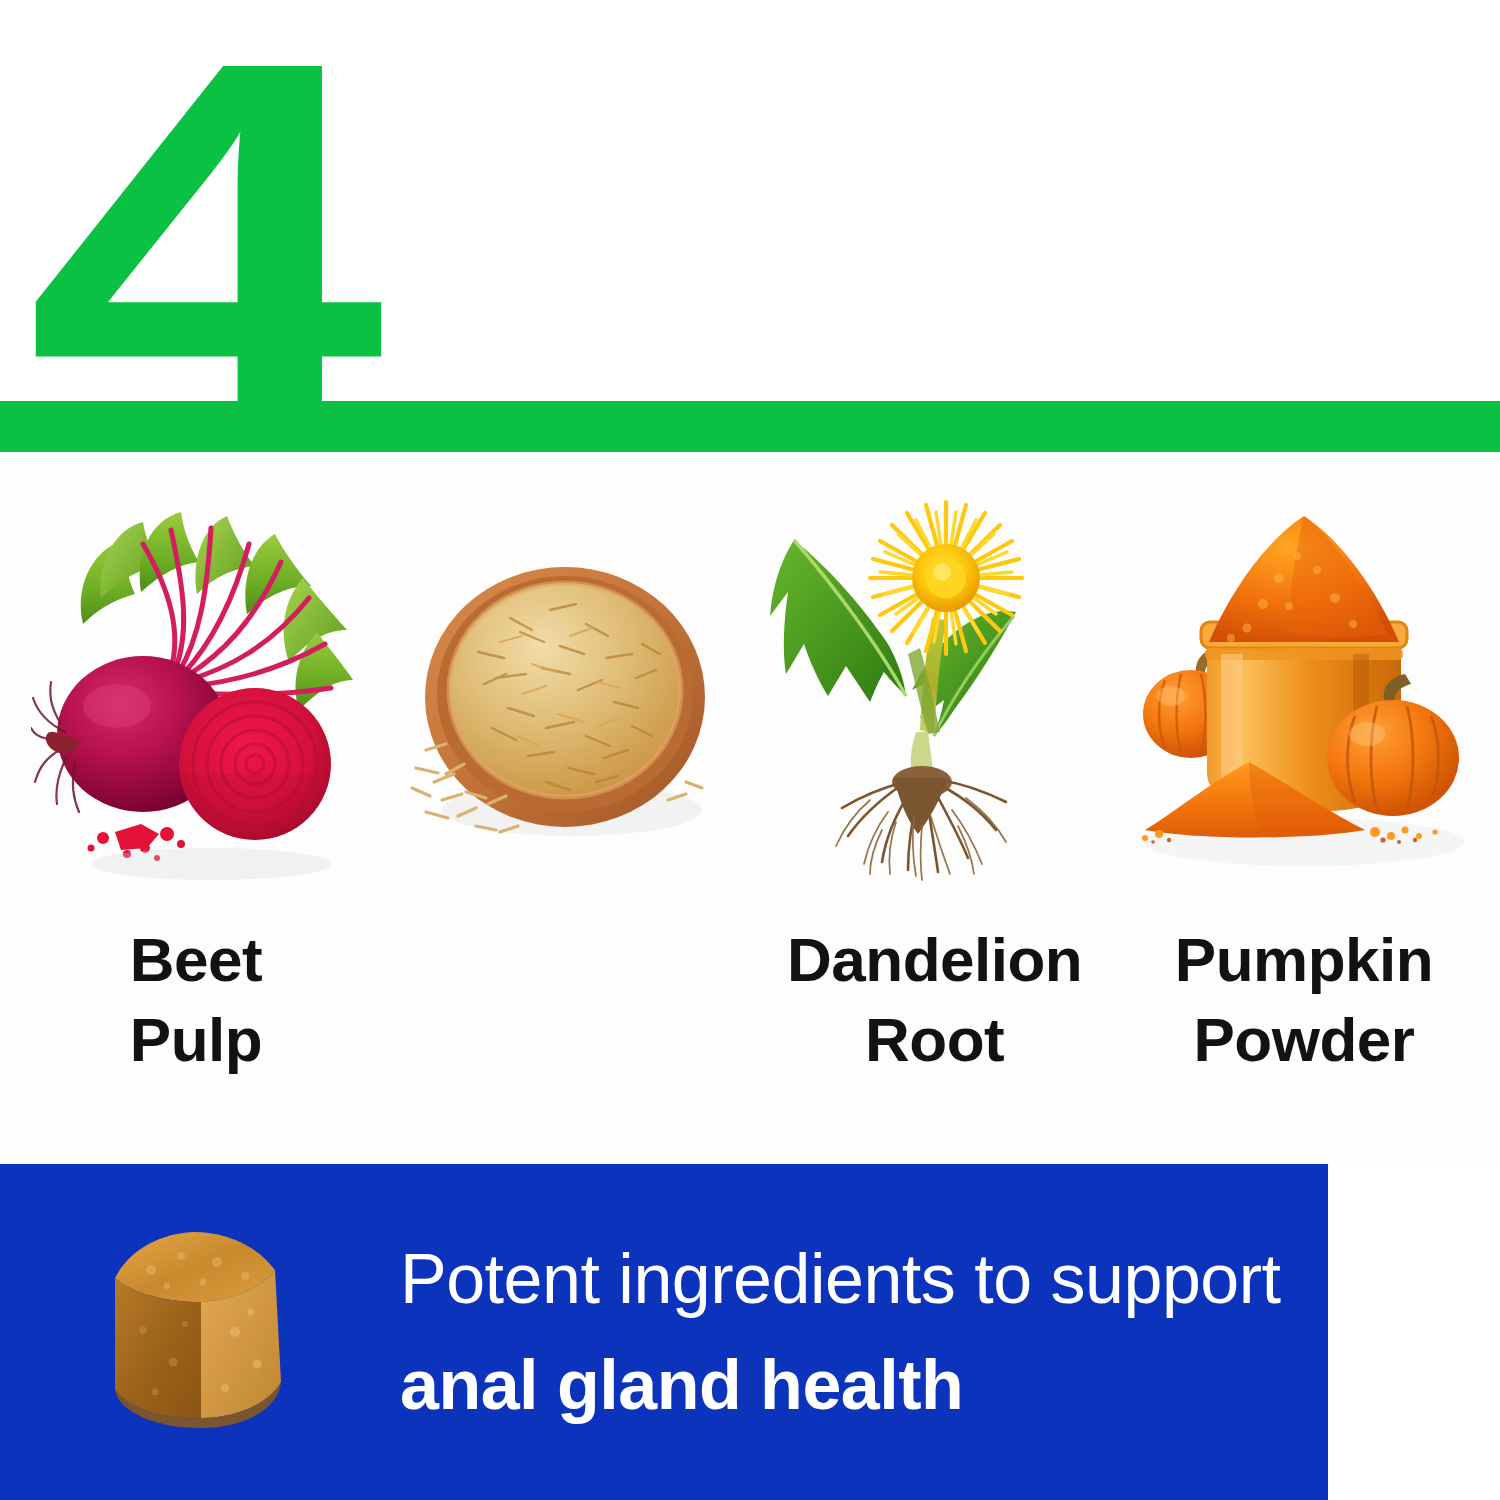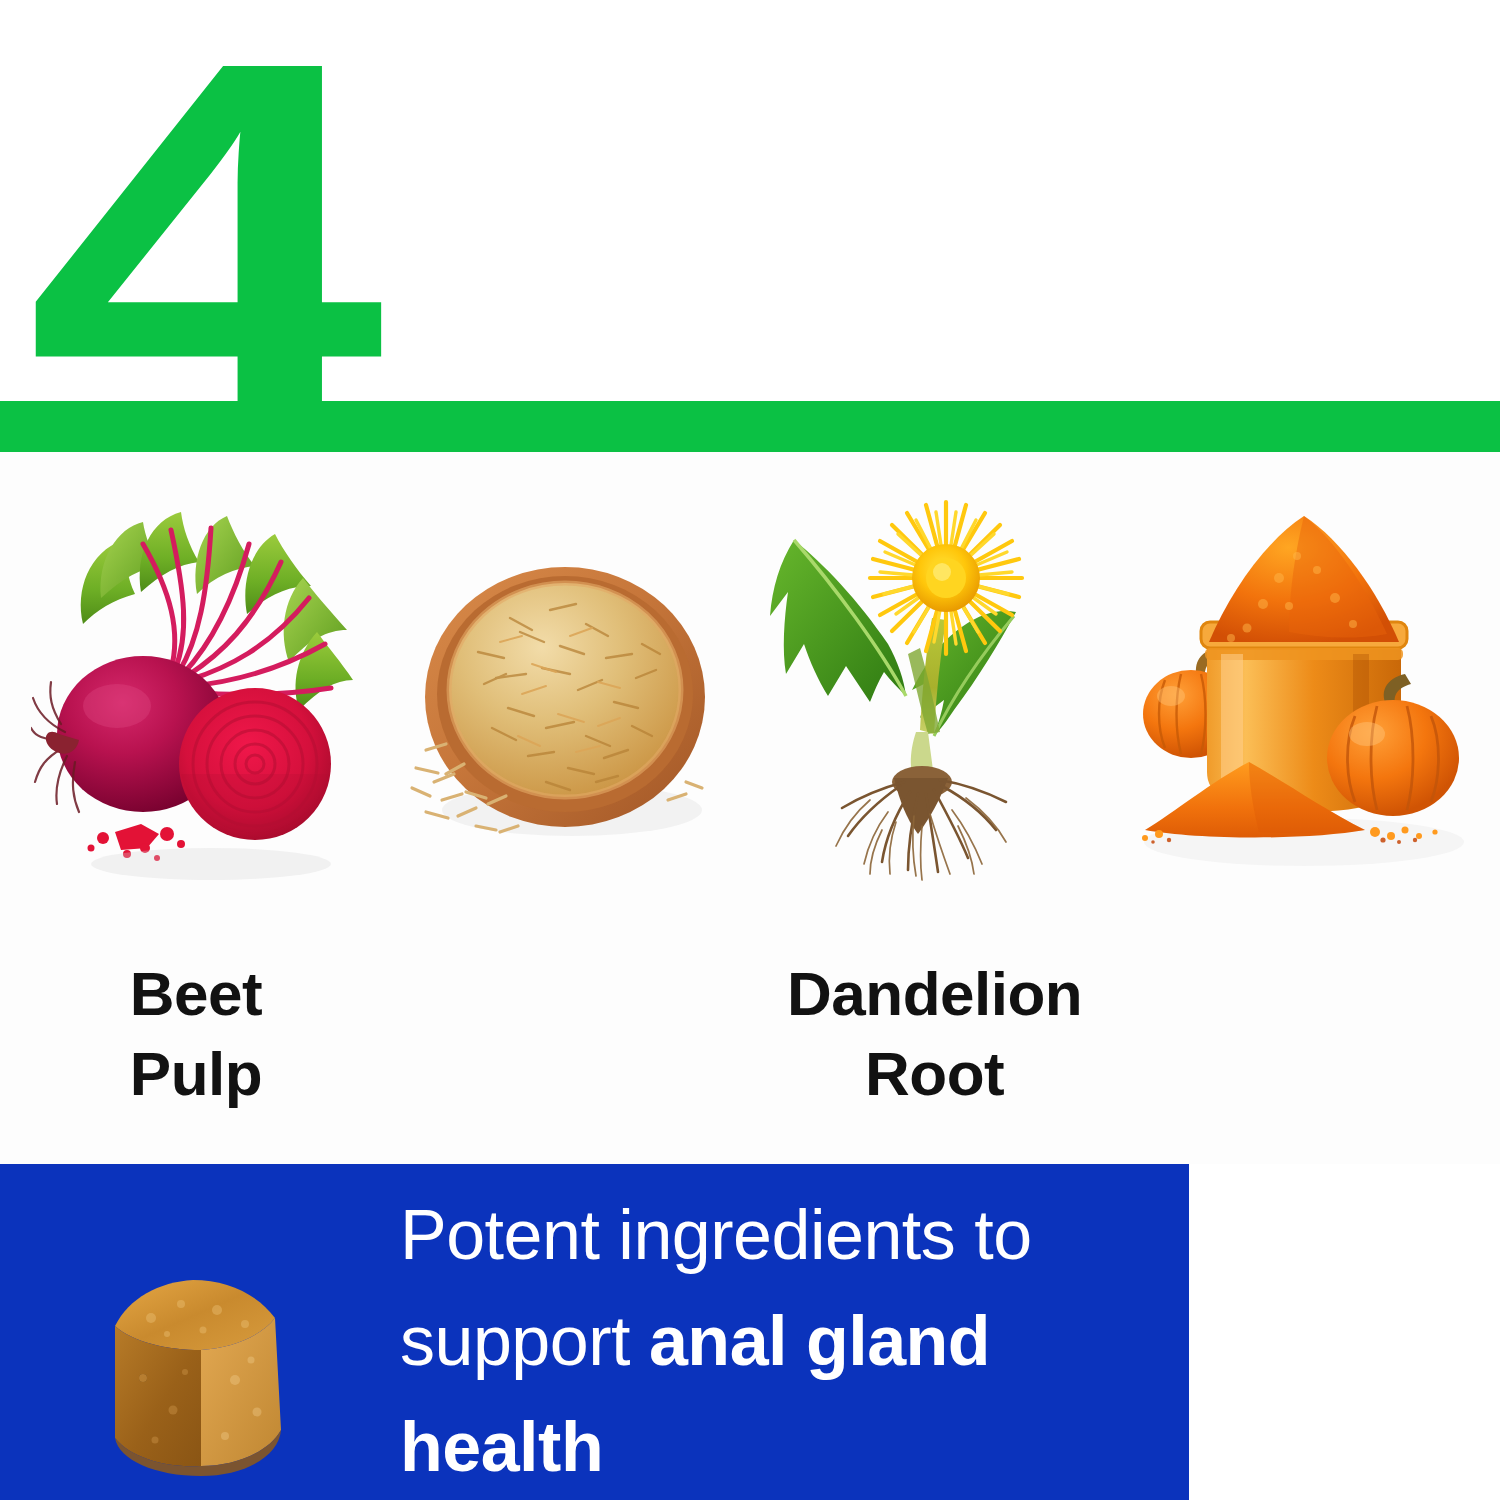--- a/index.html
+++ b/index.html
@@ -53,44 +53,43 @@
     align-items:flex-start;
     justify-content:space-between;
     padding:0 18px;
     box-sizing:border-box;
   }
   .ing-col{
     width:356px;
     display:flex;
     flex-direction:column;
     align-items:center;
-    gap:34px;
   }
   .ing-img{
     width:330px;height:420px;
     margin-top:30px;
     display:block;
   }
   .ing-label{
     margin-top:18px;
     text-align:center;
     font-size:62px;
     line-height:80px;
     font-weight:700;
     color:#121212;
     letter-spacing:-0.5px;
     white-space:pre-line;
     font-family:"Liberation Sans","DejaVu Sans",sans-serif;
   }
 
   
   #banner{
-    position:absolute;left:0;top:1164px;width:1189px;height:336px;
+    position:absolute;left:0;top:1164px;width:1328px;height:336px;
     background:#0B33BC;
-    display:flex;align-items:flex-end;
+    display:flex;align-items:center;
   }
   #chew-wrap{
     width:400px;
     display:flex;align-items:center;justify-content:center;
     flex:0 0 400px;
   }
   #chew-svg{width:230px;height:240px;display:block;}
   #banner-text{
     flex:1;
     color:#ffffff;
@@ -490,20 +489,22 @@
         <circle cx="296" cy="350" r="2.6"></circle>
       </g>
       <g fill="#C7480A" opacity="0.85">
         <circle cx="244" cy="358" r="2.6"></circle>
           <circle cx="260" cy="360" r="2"></circle>
           <circle cx="276" cy="358" r="2.2"></circle>
         <circle cx="30" cy="358" r="2.2"></circle>
           <circle cx="14" cy="360" r="1.8"></circle>
       </g>
     </svg>
+    <div class="ing-label">Pumpkin
+Powder</div>
   </div>
 </div>
 
 <div id="banner">
 
   <div id="chew-wrap">
     <svg id="chew-svg" viewBox="0 0 230 240">
       <defs>
         <linearGradient id="chewTop" x1="0" y1="0" x2="1" y2="1">
           <stop offset="0%" stop-color="#E5A745"></stop>

